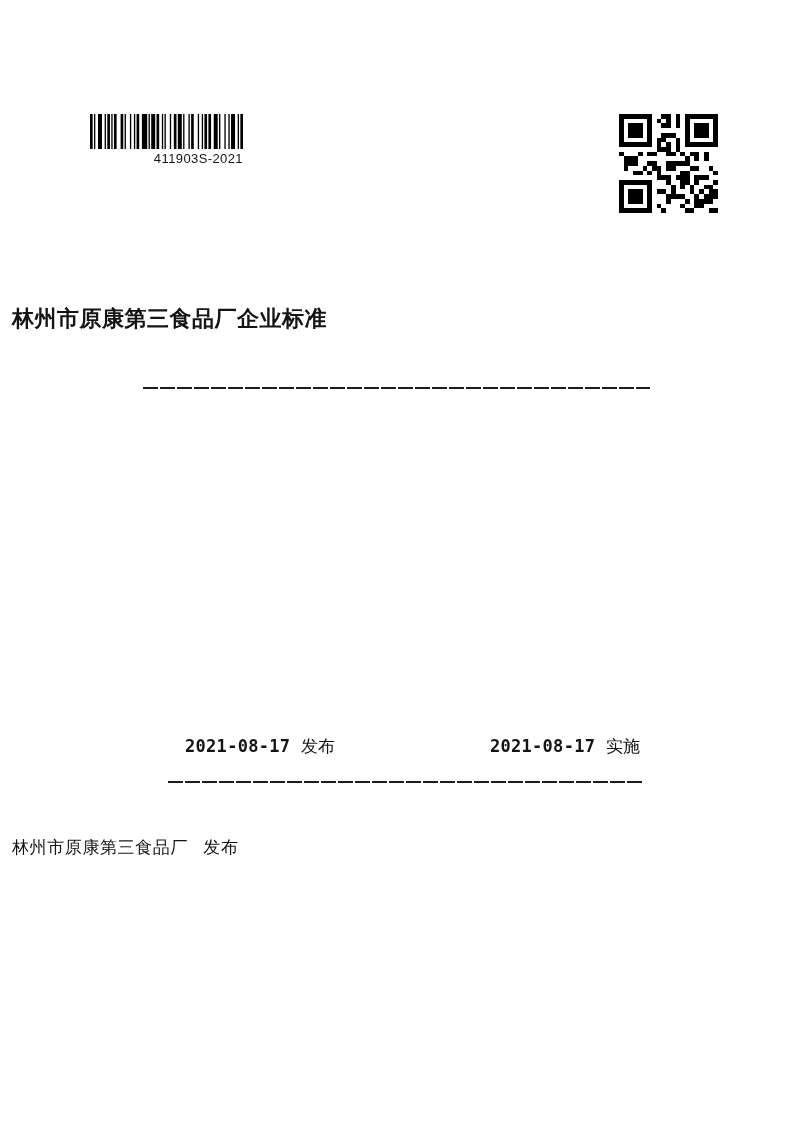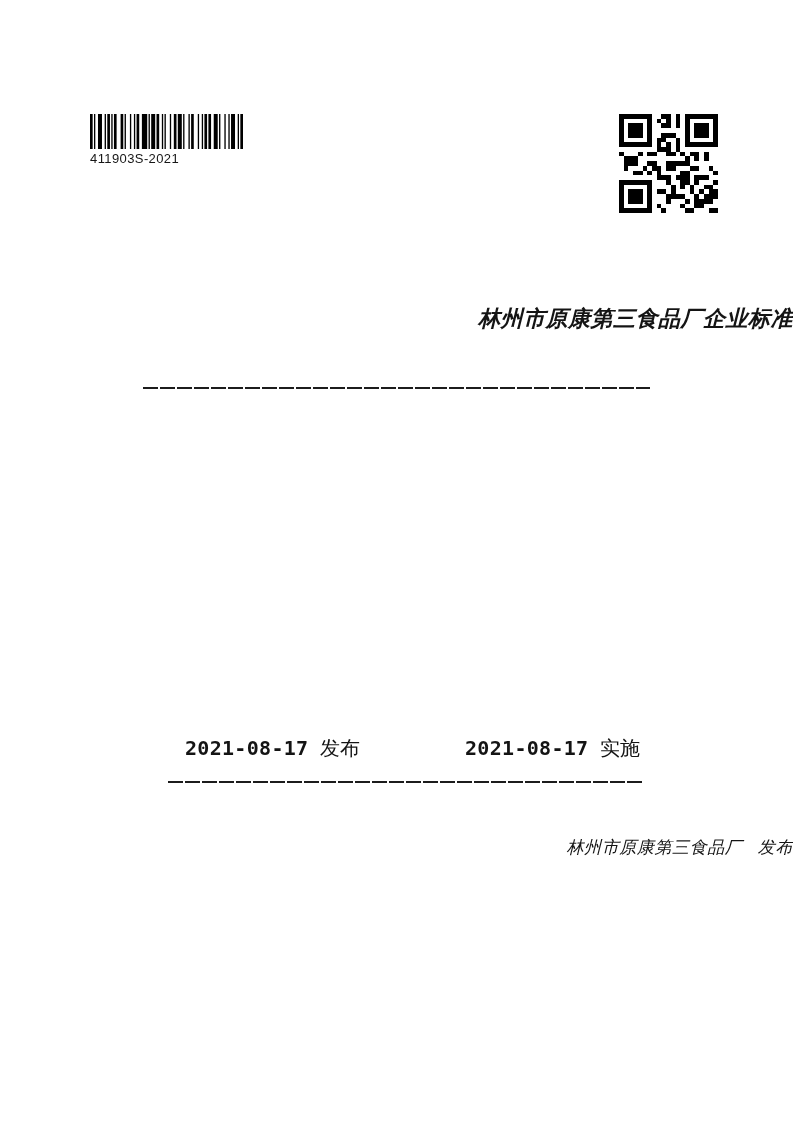--- a/index.html
+++ b/index.html
@@ -14,21 +14,21 @@
     overflow: hidden;
     margin: 0 auto;
   }
 
   
   .barcode-block {
     position: absolute;
     left: 90px;
     top: 114px;
     width: 153px;
-    text-align: left;
+    text-align: right;
   }
   .barcode-svg { display: block; width: 153px; height: 35px; }
   .barcode-svg rect { fill: #000000; }
   .barcode-label {
     margin-top: 2px;
     font-size: 13px;
     letter-spacing: 0.4px;
     color: #161616;
     font-family: "Liberation Sans", sans-serif;
     white-space: nowrap;
@@ -43,22 +43,21 @@
     height: 99px;
     shape-rendering: crispEdges;
   }
   .qr-svg rect { fill: #000000; }
 
   
   .center-band {
     position: absolute;
     left: 12px;
     right: 0;
-    text-align: right;
-    font-style: italic;
+    text-align: left;
   }
 
   .org-standard {
     top: 304px;
     font-size: 22px;
     font-weight: 600;
     letter-spacing: 0.5px;
     color: #141414;
   }
 
@@ -87,21 +86,21 @@
     font-size: 50px;
     line-height: 1.05;
     font-weight: 600;
     letter-spacing: 1px;
     color: #111111;
   }
 
   .date-item {
     position: absolute;
     top: 735px;
-    font-size: 20px;
+    font-size: 17px;
     white-space: nowrap;
     color: #141414;
   }
   .date-issue { left: 185px; }
   .date-implement { right: 153px; }
   .date-value {
     font-family: "DejaVu Sans Mono", monospace;
     font-weight: 600;
     letter-spacing: 0.3px;
   }

